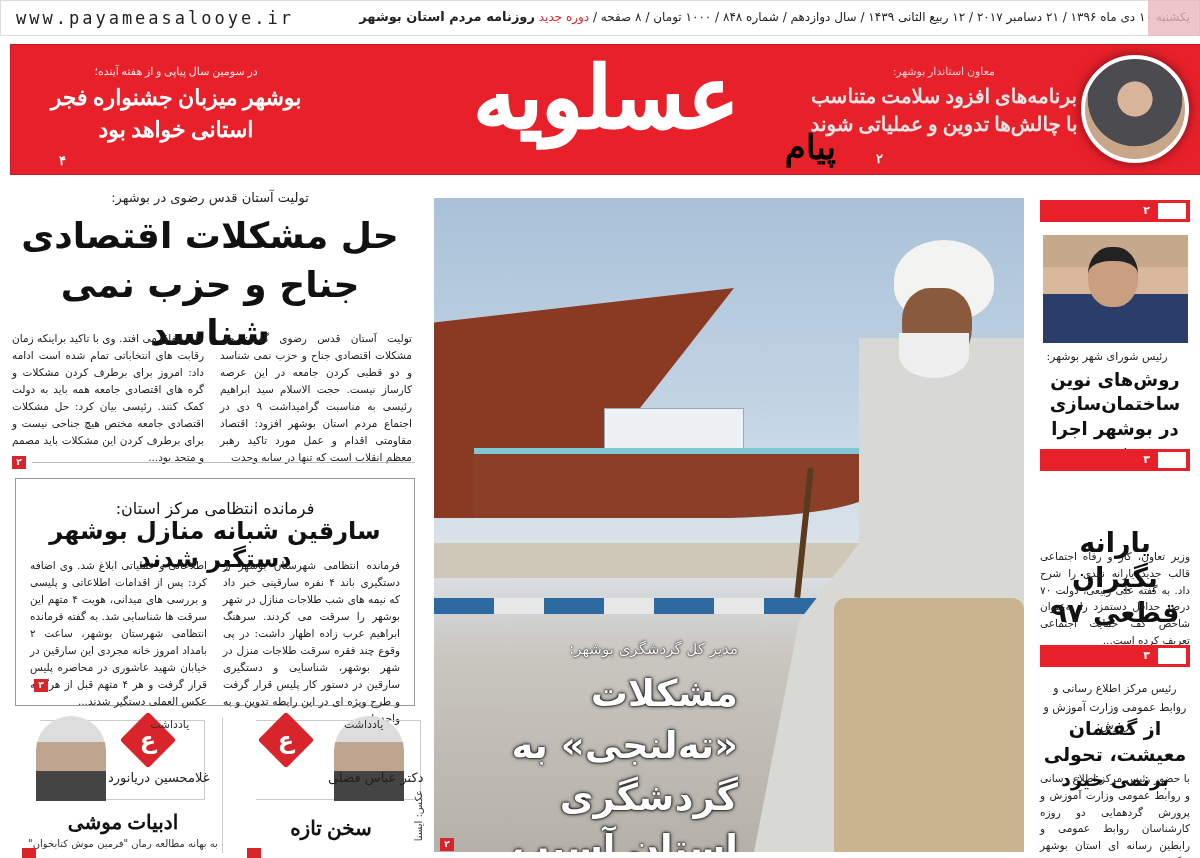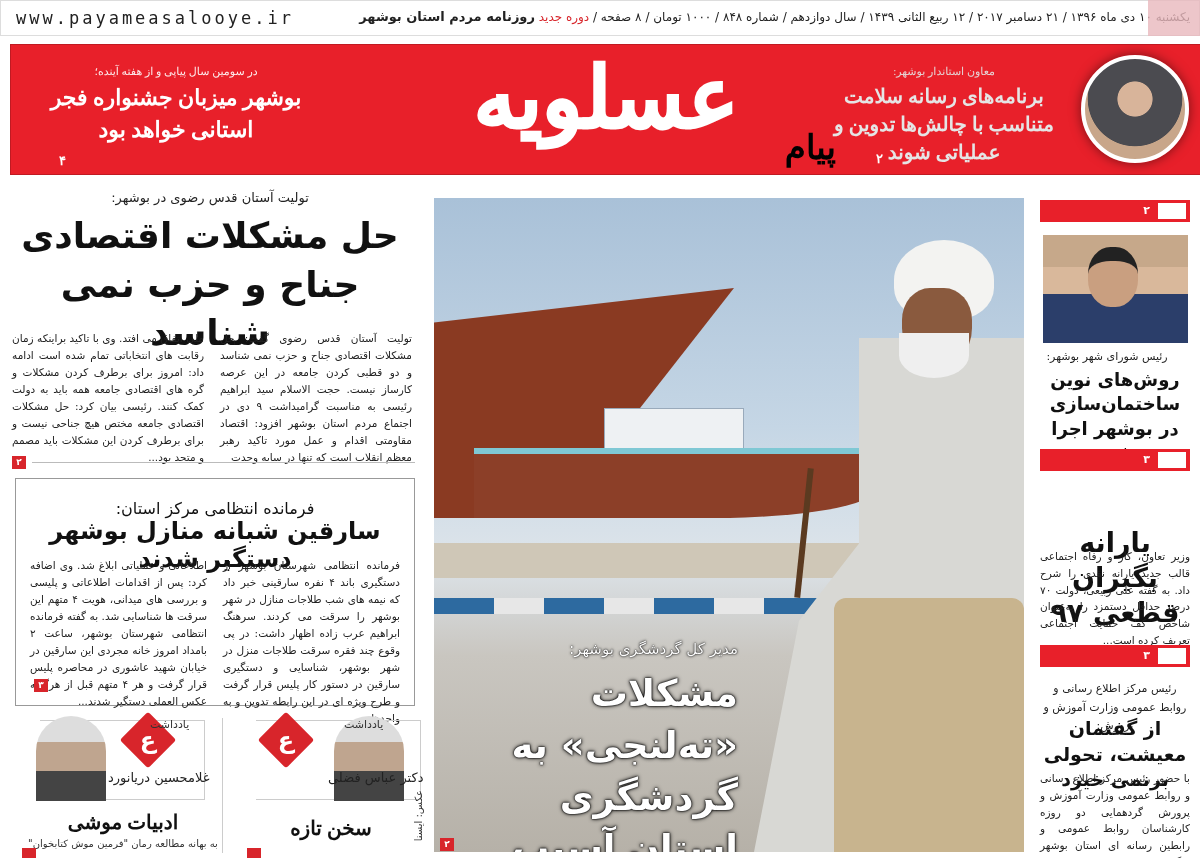--- a/index.html
+++ b/index.html
@@ -102,21 +102,21 @@
   </div>
   <div class="abs pageno" style="left:48px;top:108px;">۴</div>
 
   <div class="abs logo rtl">
     <div class="logo-text center">عسلویه</div>
     <div class="abs logo-sub">پیام</div>
   </div>
 
   <div class="abs mast-right rtl center">
     <div class="kicker">معاون استاندار بوشهر:</div>
-    <div class="head">برنامه‌های رسانه سلامت متناسب با چالش‌ها تدوین و عملیاتی شوند</div>
+    <div class="head">برنامه‌های افزود سلامت متناسب با چالش‌ها تدوین و عملیاتی شوند</div>
   </div>
   <div class="abs pageno" style="left:865px;top:106px;">۲</div>
   <div class="abs portrait-circle"></div>
 </div>
 
 <div class="abs lead-kicker rtl center">تولیت آستان قدس رضوی در بوشهر:</div>
 <div class="abs lead-head rtl center">حل مشکلات اقتصادی جناح و حزب نمی شناسد</div>
 <div class="abs lead-cols cols">
   <div class="col rtl">تولیت آستان قدس رضوی گفت: حل مشکلات اقتصادی جناح و حزب نمی شناسد و دو قطبی کردن جامعه در این عرصه کارساز نیست. حجت الاسلام سید ابراهیم رئیسی به مناسبت گرامیداشت ۹ دی در اجتماع مردم استان بوشهر افزود: اقتصاد مقاومتی اقدام و عمل مورد تاکید رهبر معظم انقلاب است که تنها در سایه وحدت</div>
   <div class="col rtl">ملی اتفاق می افتد. وی با تاکید براینکه زمان رقابت های انتخاباتی تمام شده است ادامه داد: امروز برای برطرف کردن مشکلات و گره های اقتصادی جامعه همه باید به دولت کمک کنند. رئیسی بیان کرد: حل مشکلات اقتصادی جامعه مختص هیچ جناحی نیست و برای برطرف کردن این مشکلات باید مصمم و متحد بود...</div>

